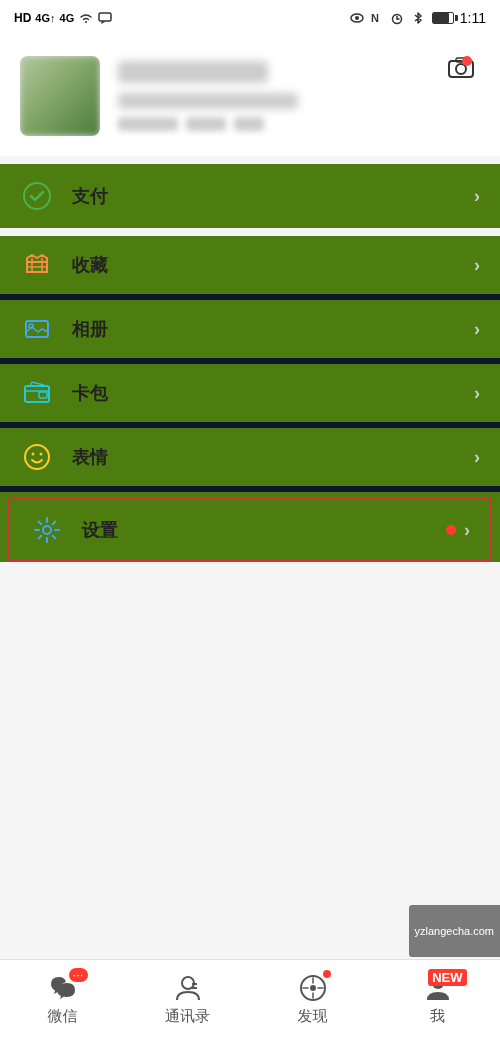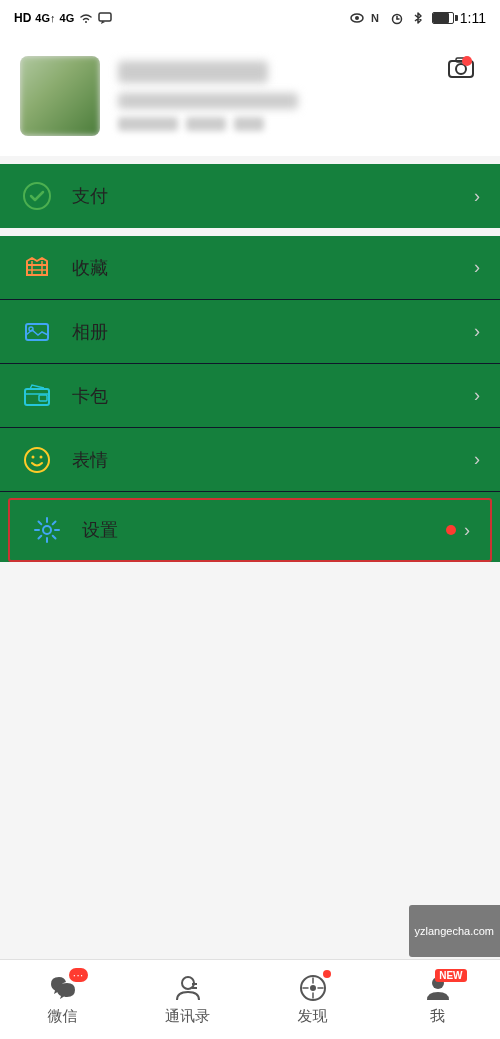--- a/index.html
+++ b/index.html
@@ -134,29 +134,30 @@
     }
     .profile-sub span {
       height: 14px;
       background: #ccc;
       border-radius: 3px;
       filter: blur(3px);
     }
 
     
     .menu-section {
-      background: #15803d;
+      background: #4d7c0f;
       margin-bottom: 8px;
+      font-weight: bold;
     }
     .menu-item {
       display: flex;
       align-items: center;
       padding: 0 20px;
       height: 64px;
-      border-bottom: 1px solid #0f172a;
+      border-bottom: 6px solid #0f172a;
       cursor: pointer;
       position: relative;
     }
     .menu-item:last-child {
       border-bottom: none;
     }
     .menu-item.highlighted {
       border: 2.5px solid #d04040;
       margin: 4px;
       border-radius: 2px;
@@ -243,21 +244,21 @@
       height: 8px;
       background: #ff3b30;
       border-radius: 50%;
     }
     .new-badge {
       position: absolute;
       top: -4px;
       right: -14px;
       background: #ff3b30;
       color: #fff;
-      font-size: 10px;
+      font-size: 13px;
       font-weight: 700;
       padding: 1px 4px;
       border-radius: 3px;
     }
 
     
     svg { display: block; }
 
     
     .watermark {

